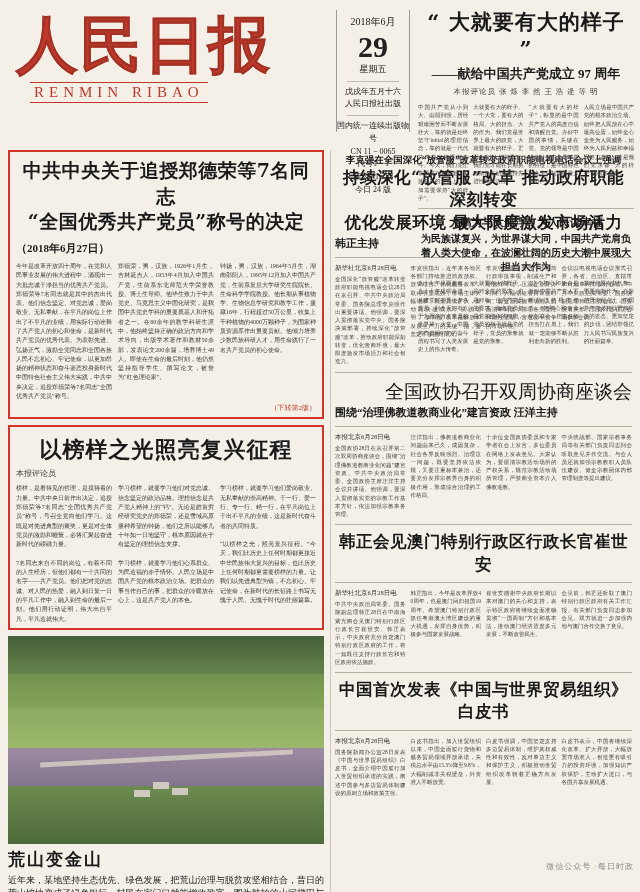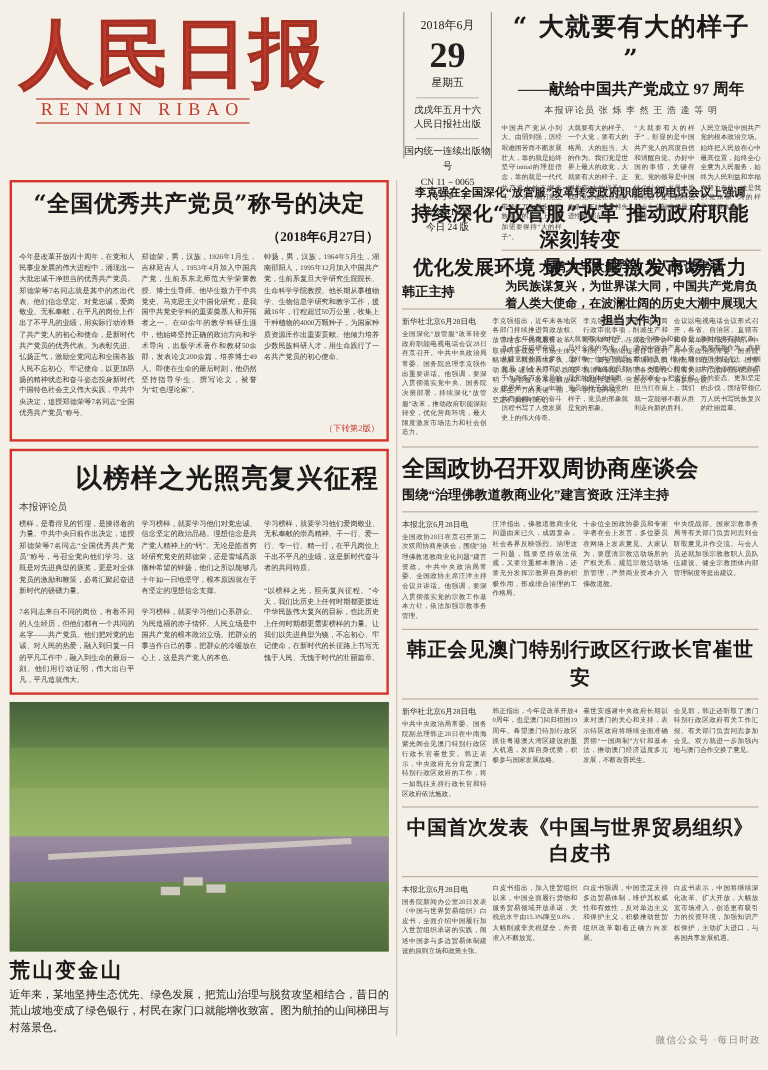--- a/index.html
+++ b/index.html
@@ -88,29 +88,29 @@
   .redbox{
     border:2.5px solid #d4342a;
     padding:6px 6px 4px 6px;
     margin-bottom:6px;
   }
   .decision-title{
     font-size:19px;font-weight:bold;line-height:1.35;text-align:center;
     font-family:"DejaVu Serif", serif;letter-spacing:0.5px;
   }
   .decision-date{
-    text-align:right;font-size:11px;margin:6px 0 6px 0;font-weight:bold;
+    text-align:left;font-size:11px;margin:6px 0 6px 0;font-weight:bold;
   }
   .three-col{
     display:flex;gap:6px;
   }
   .three-col > div{flex:1;}
   .cont-note{text-align:right;font-size:7px;color:#c0392b;margin-top:2px;}
   .editorial-title{
-    font-size:22px;font-weight:bold;text-align:right;letter-spacing:1px;
+    font-size:22px;font-weight:bold;text-align:center;letter-spacing:1px;
     font-family:"DejaVu Serif", serif;margin:2px 0 3px 0;
   }
   .editorial-by{font-size:8px;color:#444;margin-bottom:5px;}
   
   .photo{
     width:100%;height:208px;margin-top:6px;position:relative;overflow:hidden;
     background:linear-gradient(180deg,#5c7a4a 0%,#6d8a50 20%,#7d9a58 45%,#8aa862 65%,#6f8a52 100%);
   }
   .photo .ridge{position:absolute;left:0;right:0;}
   .ph-r1{top:0;height:46px;background:linear-gradient(180deg,#46603a,#6b8a4e);}
@@ -126,21 +126,21 @@
   .photo-title{
     font-size:17px;font-weight:bold;letter-spacing:2px;margin-top:4px;
   }
   
   .r-shoulder{font-size:9.5px;text-align:center;font-weight:bold;margin-top:4px;}
   .r-head{
     font-size:16.5px;font-weight:bold;text-align:center;line-height:1.35;
     font-family:"DejaVu Serif", serif;letter-spacing:0.5px;
   }
   .r-head-lg{
-    font-size:19px;font-weight:bold;text-align:left;line-height:1.3;
+    font-size:19px;font-weight:normal;text-align:right;line-height:1.3;
     font-family:"DejaVu Serif", serif;
   }
   .r-sub{font-size:11px;font-weight:bold;margin-top:2px;}
   .rule{border-top:1px solid #b9b0a3;margin:6px 0;}
   .dateline{font-size:6.5px;color:#333;margin-bottom:2px;}
   .four-col{display:flex;gap:5px;}
   .four-col > div{flex:1;}
   .footer-wm{
     position:absolute;right:6px;bottom:20px;font-size:8px;color:#8a8a8a;
     letter-spacing:1px;
@@ -195,20 +195,21 @@
         <div class="tiny">新时代要有新气象，更要有新作为。在新的历史起点上，中国共产党必将以更加昂扬的姿态、更加坚定的步伐，团结带领亿万人民书写民族复兴的壮丽篇章。</div>
       </div>
     </div>
   </div>
 
   <div class="body">
 
     <div class="left-col">
 
       <div class="redbox">
+        <div class="decision-title">中共中央关于追授郑德荣等7名同志</div>
         <div class="decision-title">“全国优秀共产党员”称号的决定</div>
         <div class="decision-date">（2018年6月27日）</div>
         <div class="three-col">
           <div class="col-text">今年是改革开放四十周年，在党和人民事业发展的伟大进程中，涌现出一大批忠诚干净担当的优秀共产党员。郑德荣等7名同志就是其中的杰出代表。他们信念坚定、对党忠诚，爱岗敬业、无私奉献，在平凡的岗位上作出了不平凡的业绩，用实际行动诠释了共产党人的初心和使命，是新时代共产党员的优秀代表。为表彰先进、弘扬正气，激励全党同志和全国各族人民不忘初心、牢记使命，以更加昂扬的精神状态和奋斗姿态投身新时代中国特色社会主义伟大实践，中共中央决定，追授郑德荣等7名同志“全国优秀共产党员”称号。</div>
           <div class="col-text">郑德荣，男，汉族，1926年1月生，吉林延吉人，1953年4月加入中国共产党，生前系东北师范大学荣誉教授、博士生导师。他毕生致力于中共党史、马克思主义中国化研究，是我国中共党史学科的重要奠基人和开拓者之一。在60余年的教学科研生涯中，他始终坚持正确的政治方向和学术导向，出版学术著作和教材50余部，发表论文200余篇，培养博士49人。即使在生命的最后时刻，他仍然坚持指导学生、撰写论文，被誉为“红色理论家”。</div>
           <div class="col-text">钟扬，男，汉族，1964年5月生，湖南邵阳人，1995年12月加入中国共产党，生前系复旦大学研究生院院长、生命科学学院教授。他长期从事植物学、生物信息学研究和教学工作，援藏16年，行程超过50万公里，收集上千种植物的4000万颗种子，为国家种质资源库作出重要贡献。他倾力培养少数民族科研人才，用生命践行了一名共产党员的初心使命。</div>
         </div>
         <div class="cont-note">（下转第2版）</div>
       </div>
 

